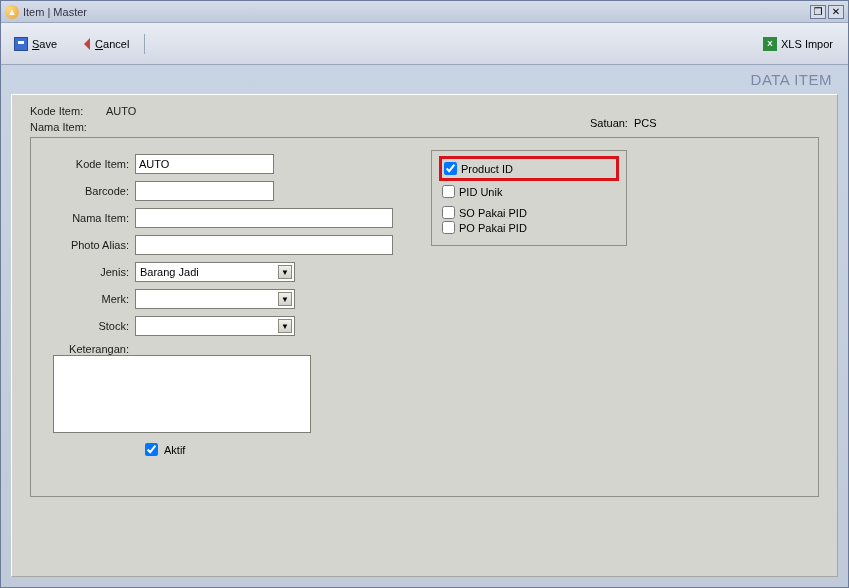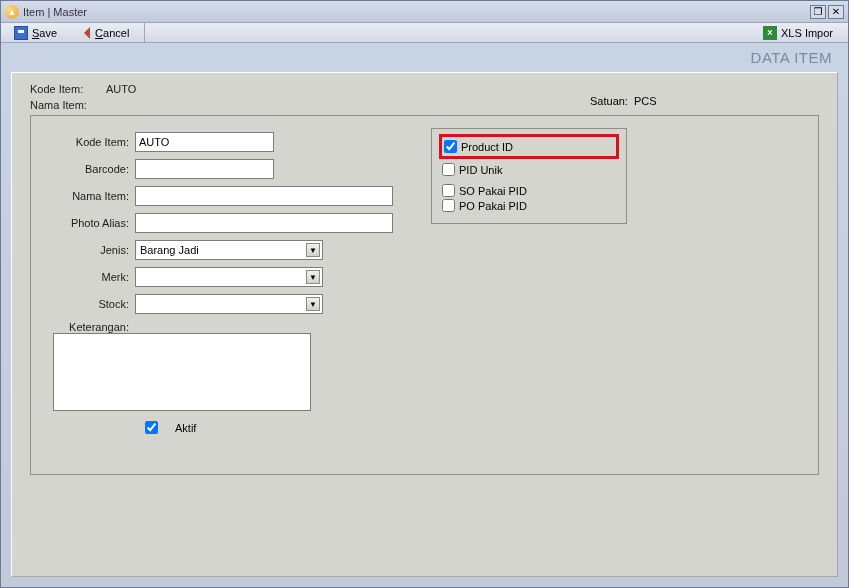--- a/index.html
+++ b/index.html
@@ -24,21 +24,21 @@
   }
   .titlebar .title { color: #334; }
   .titlebar .spacer { flex: 1; }
   .title-btn {
     width: 16px; height: 14px; margin-left: 2px;
     border: 1px solid #6b7a99; background: #d6dde9;
     display:flex;align-items:center;justify-content:center;
     font-size:10px; line-height:1;
   }
   .toolbar {
-    height: 20px; background: linear-gradient(#e9edf4,#d3d9e5);
+    height: 42px; background: linear-gradient(#e9edf4,#d3d9e5);
     border-bottom: 1px solid #9aa6bc; display:flex; align-items:center;
     padding: 0 4px;
   }
   .tool-btn {
     display:flex; align-items:center; gap:4px;
     padding: 2px 8px; margin-right: 2px;
     border: 1px solid transparent; border-radius:2px;
     cursor:default;
   }
   .tool-btn .underline { text-decoration: underline; }
@@ -96,21 +96,21 @@
   .form-row.top { align-items:flex-start;flex-direction:column; }
   .form-label { width:82px; text-align:right; padding-right:6px; color:#1a1a1a;}
   .txt {
     height:20px; border:1px solid #7e7e76; background:#fff;
     padding:1px 3px; outline:none;
   }
   .txt.w1 { width:139px; }
   .txt.w2 { width:258px; }
   .txt.wg { width:70px; }
   .combo {
-    height:20px; width:188px; border:1px solid #7e7e76; background:#fff;
+    height:20px; width:160px; border:1px solid #7e7e76; background:#fff;
     display:flex; align-items:center; justify-content:space-between;
     padding:0 2px 0 4px;
   }
   .combo .arrow {
     width:14px;height:14px;border:1px solid #8a8a82;background:linear-gradient(#f2f2ea,#d2d2ca);
     display:flex;align-items:center;justify-content:center;font-size:8px;
   }
   .icon-btn {
     width:18px;height:18px;border:1px solid #8a8a82;background:linear-gradient(#f7f7f0,#ddddd4);
     display:flex;align-items:center;justify-content:center;margin-left:2px;font-size:10px;
@@ -121,21 +121,21 @@
     padding:2px 3px; outline:none;
   }
   .chk-row { display:flex; align-items:center; gap:4px; padding:1px 0;}
   .chk-row input { margin:0; }
   .right-panel {
     position:absolute; left:400px; top:12px;
     width:196px; border:1px solid #8f8f87; background:#d5d5d0;
     padding:8px 10px 10px 10px;
   }
   .highlight-red { border:3px solid #d8121a; padding:2px 2px; margin:-3px -3px 3px -3px; }
-  .aktif-row { margin-left:88px; margin-top:4px; display:flex; align-items:center; gap:14px;}
+  .aktif-row { margin-left:88px; margin-top:4px; display:flex; align-items:center; gap:3px;}
 </style>
 </head>
 <body>
 
 <div class="window">
 
   <div class="titlebar">
     <span class="title-icon">▲</span>
     <span class="title">Item | Master</span>
     <span class="spacer"></span>

